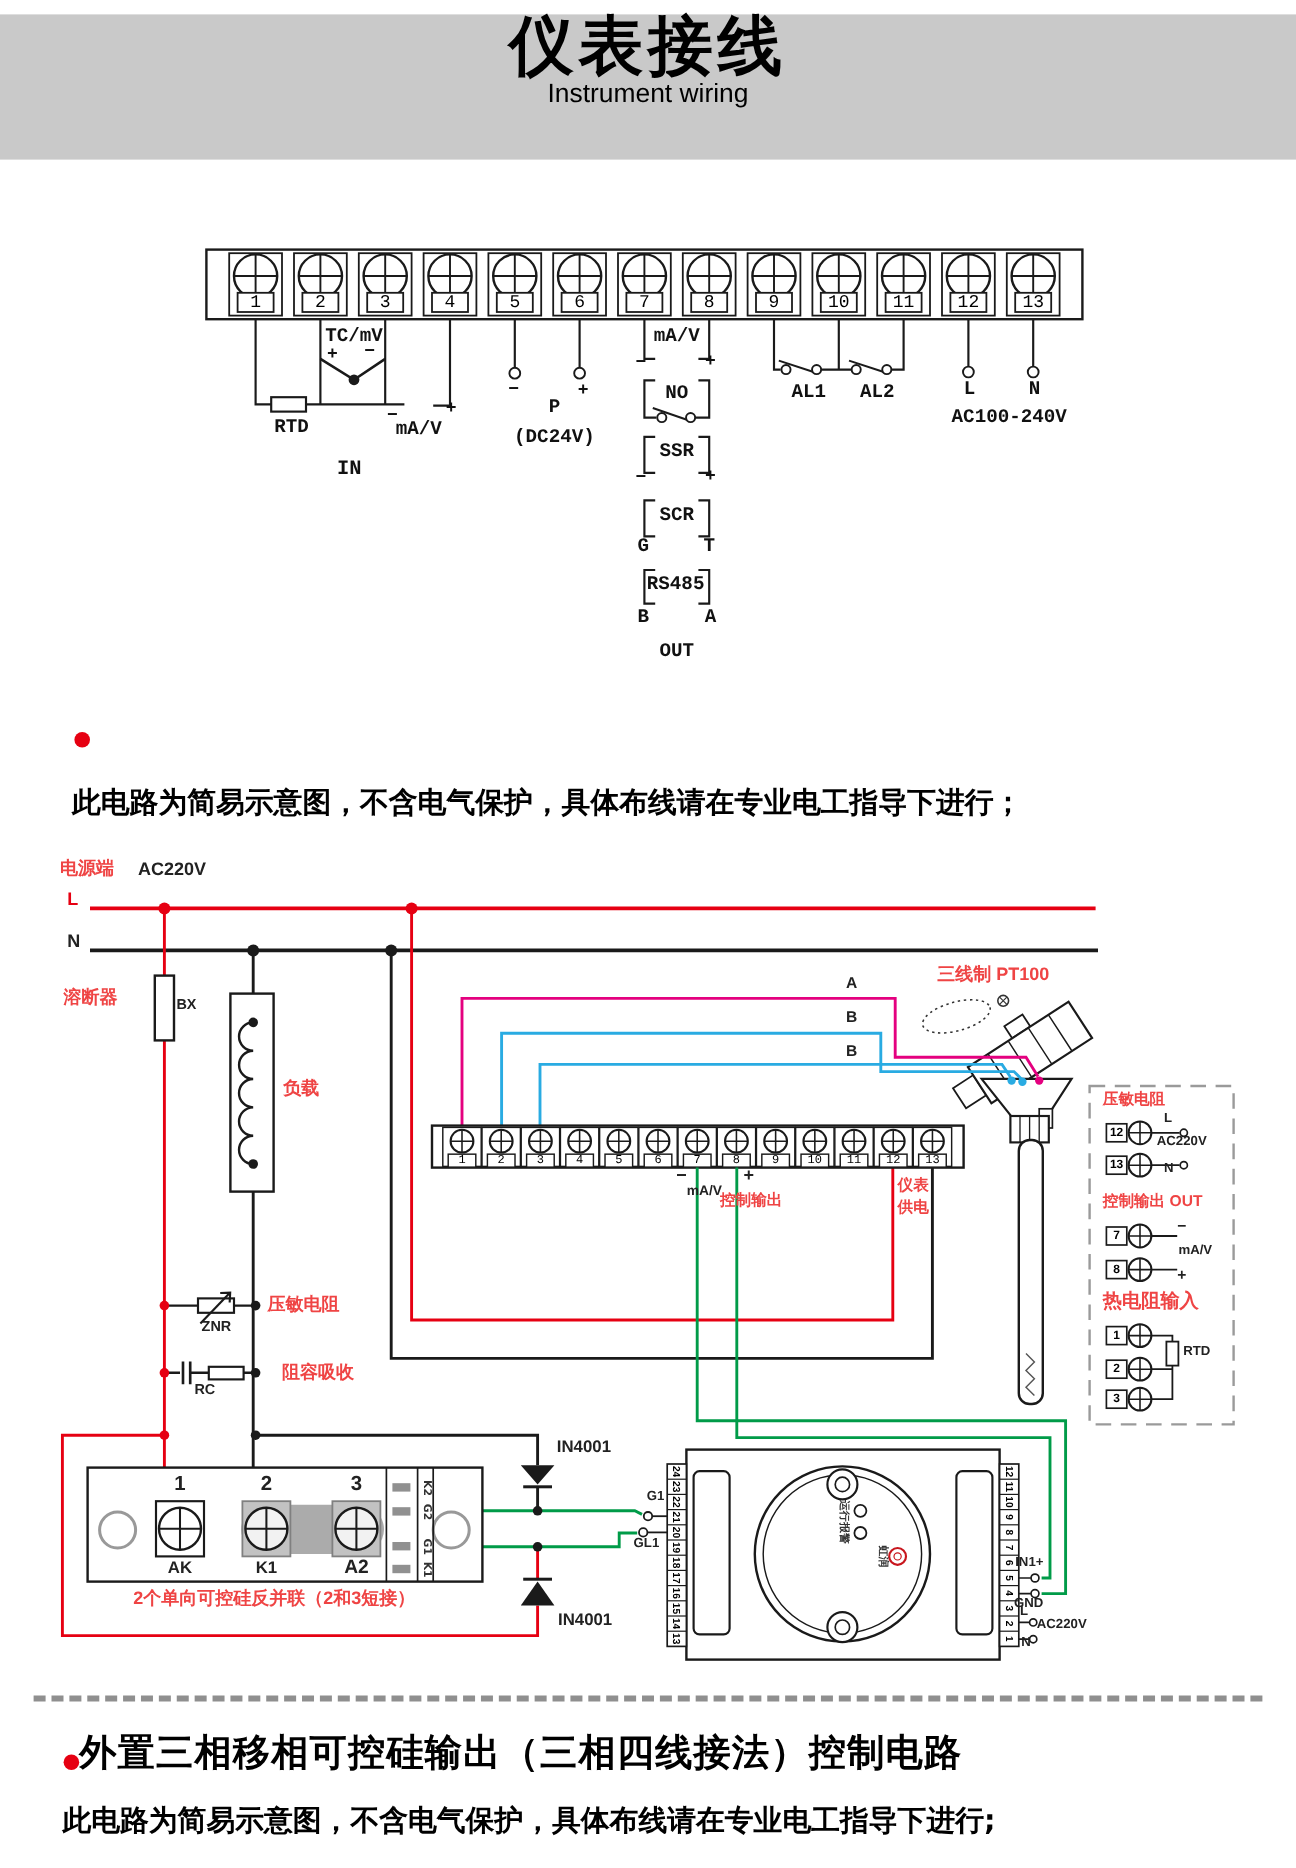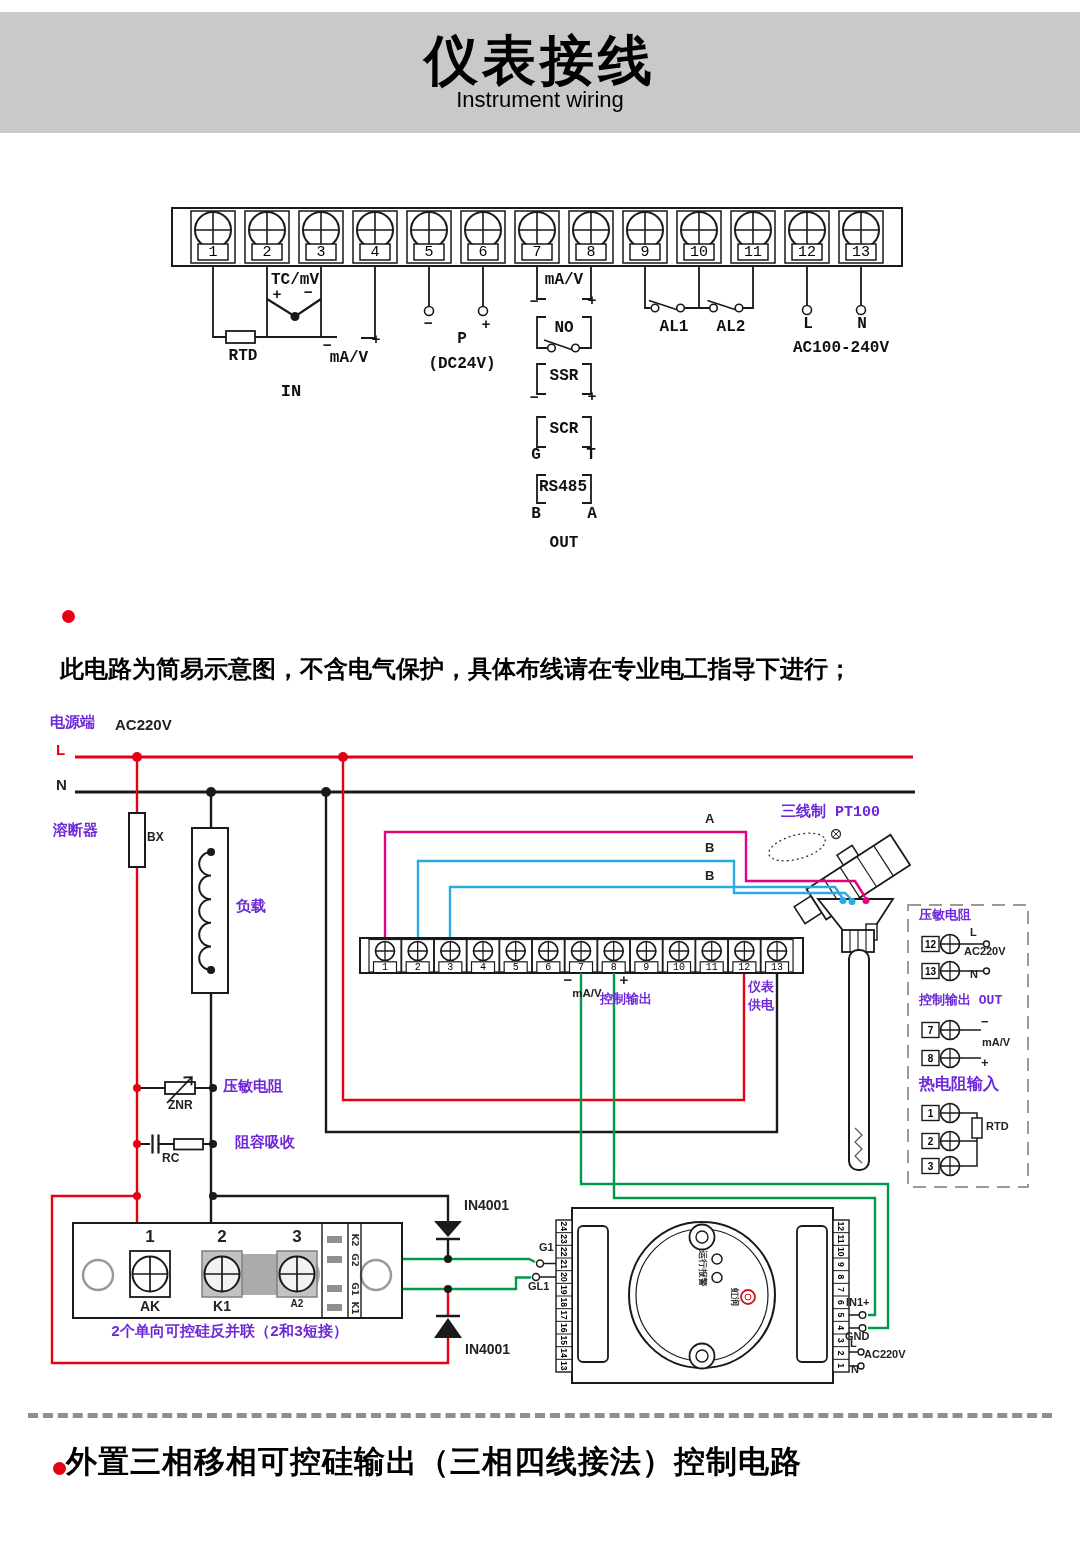--- a/index.html
+++ b/index.html
@@ -1,27 +1,27 @@
 <!DOCTYPE html>
 <html><head>
 <meta charset="utf-8">
 <style>
 *{margin:0;padding:0;box-sizing:border-box}
 html,body{width:1080px;height:1557px}
 body{position:relative;background:#fff;font-family:"DejaVu Sans",sans-serif;overflow:hidden}
 .banner{position:absolute;left:0;top:12px;width:1080px;height:121px;background:#c9c9c9;text-align:center}
-.banner-title{font-size:54px;font-weight:700;letter-spacing:4px;line-height:1;margin-top:22px;color:#000}
+.banner-title{font-size:54px;font-weight:700;letter-spacing:4px;line-height:1;color:#000}
 .banner-sub{font-size:22px;color:#000;line-height:1;margin-top:1px;font-weight:500;font-family:"Liberation Sans",sans-serif}
 #art{position:absolute;left:0;top:0;z-index:1}
 #labels{position:absolute;left:0;top:0;width:1080px;height:1557px;z-index:2;pointer-events:none}
 .lb{position:absolute;white-space:nowrap;color:#111;line-height:1}
 .mono{font-family:"Liberation Mono",monospace;font-size:16px;font-weight:700}
 .m15{font-size:15px}
 .m17{font-size:17px}
-.cn{font-weight:700;font-size:15px;color:#6d28d9;font-family:Liberation Mono, monospace}
+.cn{font-weight:700;font-size:15px;color:#ef4444;font-family:Liberation Sans, sans-serif}
 .lat{font-family:"Liberation Sans",sans-serif;font-weight:700;color:#222}
 .ctr{transform:translateX(-50%)}
 .red{color:#e60012}
 .bullet{position:absolute;width:13px;height:13px;border-radius:50%;background:#e60012;z-index:2}
 .sec-title{font-weight:700;font-size:31px;color:#000;letter-spacing:1px}
 .sec-note{font-weight:700;font-size:24px;color:#000}
 .sep{position:absolute;left:28px;top:1413px;width:1024px;border-top:5px dashed #8f8f8f;z-index:1}
 .tnum{font:15px "Liberation Mono",monospace}
 .snum{font:10px "Liberation Mono",monospace}
 .mnum{font:bold 8.5px "Liberation Sans",sans-serif}
@@ -498,33 +498,34 @@
   <span class="lb cn lat" style="left:464px;top:1198px;font-size:14px">IN4001</span>
   <span class="lb cn lat" style="left:465px;top:1342px;font-size:14px">IN4001</span>
   <span class="lb cn lat" style="left:539px;top:1242px;font-size:11px">G1</span>
   <span class="lb cn lat" style="left:528px;top:1281px;font-size:11px">GL1</span>
   <span class="lb cn" style="left:111px;top:1325px">2个单向可控硅反并联（2和3短接）</span>
   <span class="lb cn lat ctr" style="left:150px;top:1228px;font-size:17px">1</span>
   <span class="lb cn lat ctr" style="left:222px;top:1228px;font-size:17px">2</span>
   <span class="lb cn lat ctr" style="left:297px;top:1228px;font-size:17px">3</span>
   <span class="lb cn lat ctr" style="left:150px;top:1299px;font-size:14px">AK</span>
   <span class="lb cn lat ctr" style="left:222px;top:1299px;font-size:14px">K1</span>
-  <span class="lb cn lat ctr" style="left:297px;top:1299px;font-size:10px">A2</span>
+  <span class="lb cn lat ctr" style="left:297px;top:1299px;font-size:16px">A2</span>
   <span class="lb cn lat" style="left:846px;top:1297px;font-size:11px">IN1+</span>
   <span class="lb cn lat" style="left:845px;top:1331px;font-size:11px">GND</span>
   <span class="lb cn lat" style="left:850px;top:1338px;font-size:11px">L</span>
   <span class="lb cn lat" style="left:864px;top:1349px;font-size:11px">AC220V</span>
   <span class="lb cn lat" style="left:851px;top:1364px;font-size:11px">N</span>
 
   <span class="lb cn" style="left:919px;top:909px;font-size:13px">压敏电阻</span>
   <span class="lb cn lat" style="left:970px;top:927px;font-size:11px">L</span>
   <span class="lb cn lat" style="left:964px;top:946px;font-size:11px">AC220V</span>
   <span class="lb cn lat" style="left:970px;top:969px;font-size:11px">N</span>
   <span class="lb cn" style="left:919px;top:994px;font-size:13px">控制输出 OUT</span>
   <span class="lb cn lat" style="left:981px;top:1015px;font-size:13px">−</span>
   <span class="lb cn lat" style="left:982px;top:1037px;font-size:11px">mA/V</span>
   <span class="lb cn lat" style="left:981px;top:1056px;font-size:13px">+</span>
   <span class="lb cn" style="left:919px;top:1077px;font-size:16px">热电阻输入</span>
   <span class="lb cn lat" style="left:986px;top:1121px;font-size:11px">RTD</span>
 
   <span class="bullet" style="left:53px;top:1462px"></span>
   <span class="lb sec-title" style="left:66px;top:1446px">外置三相移相可控硅输出（三相四线接法）控制电路</span>
+  <span class="lb sec-note" style="left:52px;top:1505px">此电路为简易示意图，不含电气保护，具体布线请在专业电工指导下进行;</span>
 </div>
 
 </body></html>

